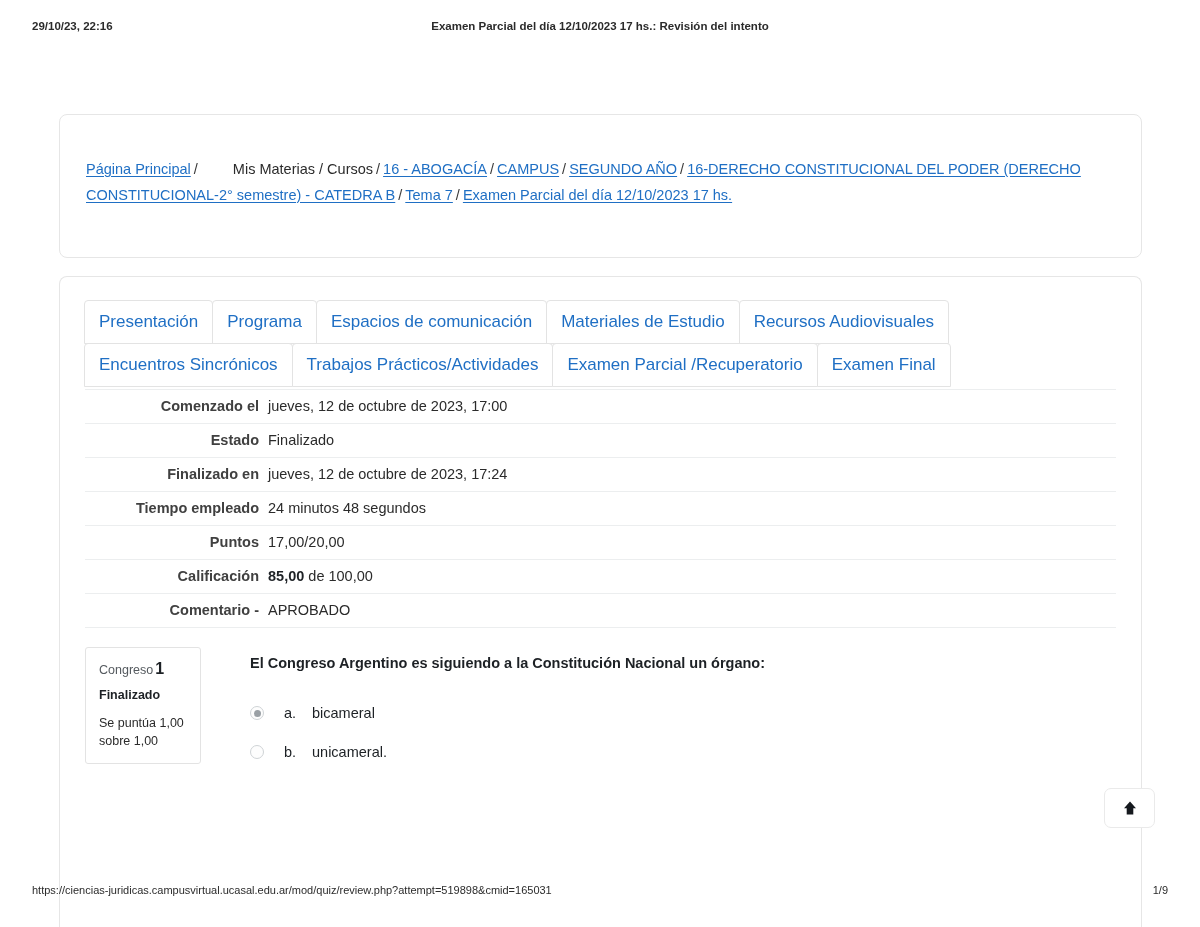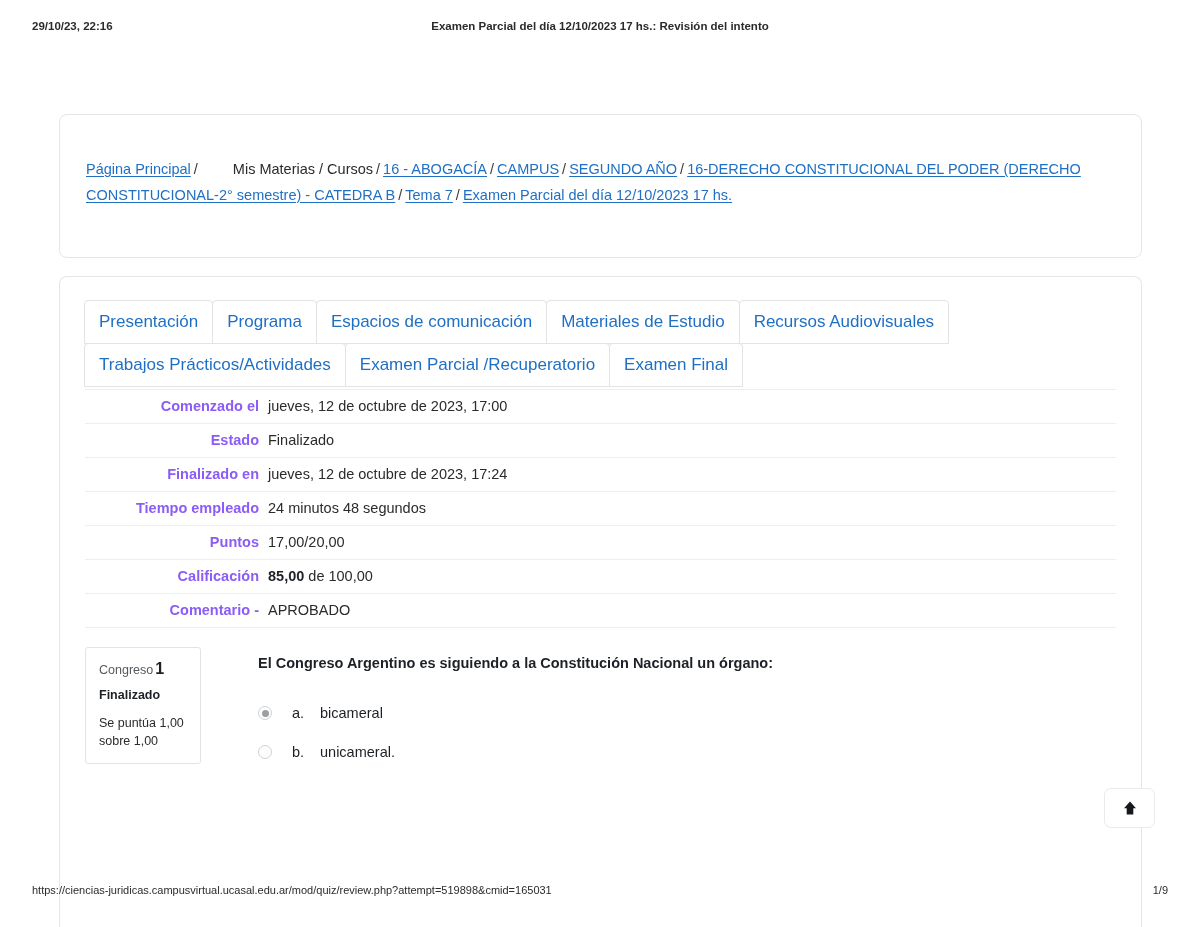--- a/index.html
+++ b/index.html
@@ -149,21 +149,21 @@
   .summary tr {
     border-top: 1px solid #eceeef;
   }
   .summary tr:last-child {
     border-bottom: 1px solid #eceeef;
   }
   .summary th {
     width: 174px;
     text-align: right;
     font-weight: bold;
-    color: #8b5cf6;
+    color: #404040;
     padding: 6px 9px 6px 0;
     vertical-align: top;
     line-height: 21px;
   }
   .summary td {
     text-align: left;
     font-weight: normal;
     color: #2b2b2b;
     padding: 6px 0 6px 0;
     vertical-align: top;
@@ -212,21 +212,20 @@
   }
   .q-grade {
     color: #2b2b2b;
   }
 
   .q-body {
     position: absolute;
     left: 165px;
     top: 5px;
     width: 700px;
-    margin-left: 8px;
   }
   .q-text {
     font-size: 14.5px;
     font-weight: bold;
     color: #1d2125;
     line-height: 22px;
     margin-bottom: 31px;
   }
   .answers {
     margin: 0;
@@ -304,20 +303,21 @@
 
   <div class="tabs">
     <div class="tab-row" id="tab-row-1">
         <div class="tab">Presentación</div>
         <div class="tab">Programa</div>
         <div class="tab">Espacios de comunicación</div>
         <div class="tab">Materiales de Estudio</div>
         <div class="tab">Recursos Audiovisuales</div>
       </div>
     <div class="tab-row" id="tab-row-2">
+        <div class="tab">Encuentros Sincrónicos</div>
         <div class="tab">Trabajos Prácticos/Actividades</div>
         <div class="tab">Examen Parcial /Recuperatorio</div>
         <div class="tab">Examen Final</div>
       </div>
   </div>
 
   <table class="summary">
     <tbody id="summary-body">
         <tr>
           <th>Comenzado el</th>

